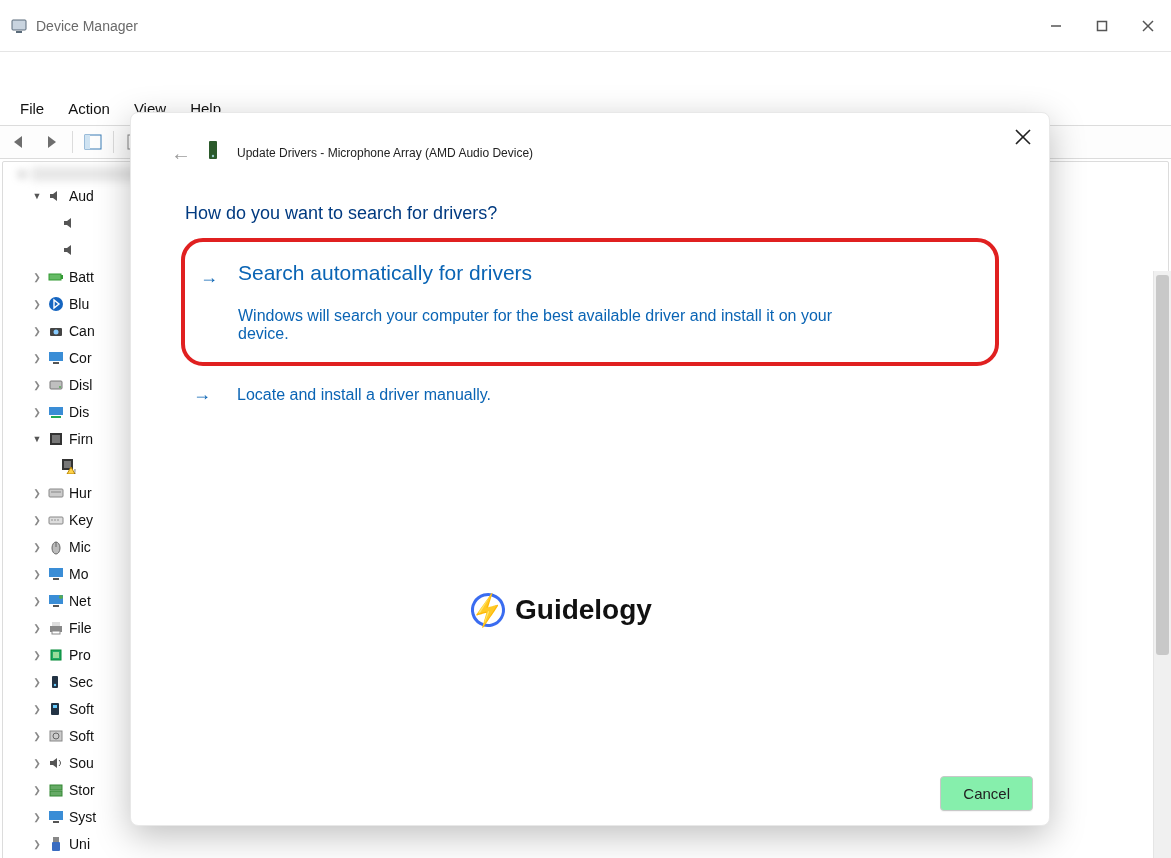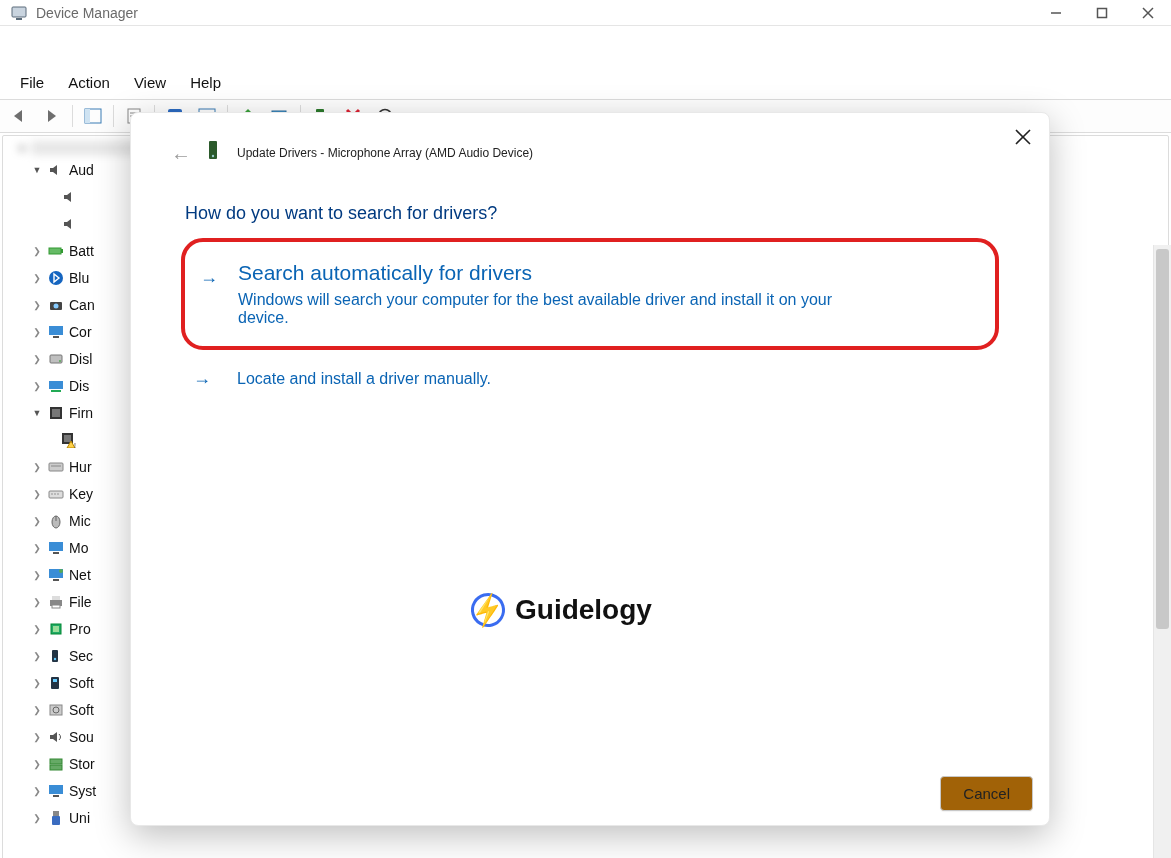--- a/index.html
+++ b/index.html
@@ -1,19 +1,19 @@
 <!DOCTYPE html>
 <html><head>
 <meta charset="utf-8">
 <style>
   * { box-sizing: border-box; font-family: "Segoe UI", Arial, sans-serif; }
   body { margin: 0; background: #fff; width: 1171px; height: 858px; overflow: hidden; position: relative; }
 
   
-  .titlebar { height: 26px; display: flex; align-items: center; justify-content: space-between; padding: 0 0 0 10px; border-bottom: 1px solid #e5e5e5; }
+  .titlebar { height: 52px; display: flex; align-items: center; justify-content: space-between; padding: 0 0 0 10px; border-bottom: 1px solid #e5e5e5; }
   .titlebar-left { display: flex; align-items: center; gap: 8px; }
   .titlebar-left .app-icon { width: 18px; height: 18px; }
   .titlebar-title { font-size: 14px; color: #6a6a6a; }
   .window-controls { display: flex; }
   .window-controls .ctrl { width: 46px; height: 40px; display:flex; align-items:center; justify-content:center; color:#555; }
 
   
   .menubar { display:flex; gap:4px; padding: 4px 10px; font-size: 15px; color:#111; }
   .menubar .menu-item { padding: 4px 10px; border-radius: 4px; cursor:default;margin-top:40px; }
 
@@ -42,25 +42,25 @@
   .modal { position:absolute; left:130px; top:112px; width:920px; height:714px; background:#fff; border-radius:8px; box-shadow: 0 10px 35px rgba(0,0,0,0.25); border:1px solid #e8e8e8; }
   .modal-close { position:absolute; right:18px; top:14px; font-size:20px; color:#222; cursor:pointer;}
   .modal-header { display:flex; align-items:center; gap:14px; padding: 26px 40px 0 40px;}
   .modal-back { font-size:20px; color:#9a9a9a;}
   .modal-title { font-size:12px; color:#222; }
   .modal-question { color:#003a80; font-size:18px; padding: 36px 0 18px 54px; }
   .option-box { margin: 0 54px 12px 54px; border:1px solid #dcdcdc; border-radius:4px; padding: 18px 24px 18px 24px; cursor:pointer; position:relative; }
   .option-box.highlight { outline: 4px solid #e02020; border-radius:18px; border-color:transparent; padding:18px 24px;}
   .option-box .arrow { position:absolute; left:14px; top:24px; color:#0a64b4; font-size:18px;}
   .option-title { color:#0a64b4; font-size:21px; padding-left: 28px;}
-  .option-desc { color:#0a64b4; font-size:16px; padding:6px 0 0 28px; max-width:640px; }
+  .option-desc { color:#0a64b4; font-size:16px; padding:6px 0 0 28px; max-width:640px;margin-top:16px; }
   .option-plain { margin: 18px 54px; padding-left:24px; cursor:pointer; position:relative;}
   .option-plain .arrow { position:absolute; left:8px; top:4px; color:#0a64b4; font-size:18px;}
   .modal-footer { position:absolute; bottom:14px; right:16px; }
-  .cancel-btn { background:#a16207; border:1px solid #c8c8c8; border-radius:4px; padding:8px 22px; font-size:15px; color:#222; cursor:pointer; box-shadow:0 1px 1px rgba(0,0,0,.05); }
+  .cancel-btn { background:#86efac; border:1px solid #c8c8c8; border-radius:4px; padding:8px 22px; font-size:15px; color:#222; cursor:pointer; box-shadow:0 1px 1px rgba(0,0,0,.05); }
 
   
   .watermark { position:absolute; left:340px; top:480px; display:flex; align-items:center; gap:10px; font-size:28px; font-weight:700; color:#111; }
   .watermark .wm-icon { width:34px; height:34px; border-radius:50%; border:3px solid #3a6cf0; display:flex; align-items:center; justify-content:center; color:#3a6cf0; font-weight:900; transform:rotate(-15deg);}
 </style>
 </head>
 <body>
 
 <div class="titlebar">
   <div class="titlebar-left">

